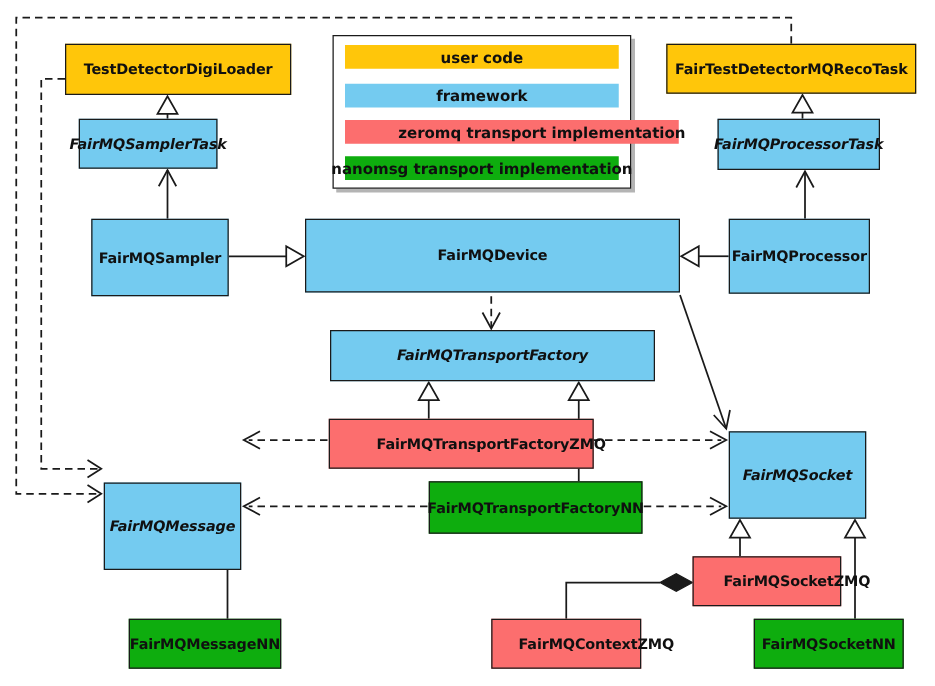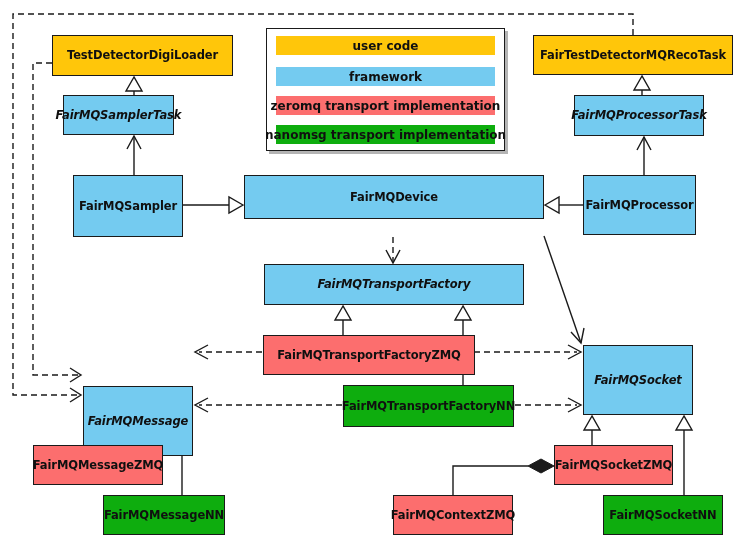--- a/index.html
+++ b/index.html
@@ -9,30 +9,30 @@
   }
   #edges{position:absolute;left:0;top:0;width:748px;height:549px;}
   .node{
     position:absolute;border:1.4px solid #1a1a1a;display:flex;align-items:center;justify-content:center;
     font-weight:bold;font-size:11.5px;letter-spacing:-0.1px;color:#101010;text-align:center;
     line-height:1.1;box-sizing:border-box;white-space:nowrap;
   }
   .abstract{font-style:italic;}
   .fill-user{background:var(--user-code,#FFC60A);}
   .fill-framework{background:var(--framework,#74CBF0);}
-  .fill-zmq{background:var(--zeromq-transport,#FC6E6E);}
+  .fill-zmq{background:var(--zeromq-transport,#FC6E6E);padding-left:48px;}
   .fill-nn{background:var(--nanomsg-transport,#0EAD0E);}
 
   
   #tdl{left:52px;top:35px;width:181px;height:41px;}
   #ftd{left:533px;top:35px;width:200px;height:40px;}
   #smt{left:63px;top:95px;width:111px;height:40px;}
   #prt{left:574px;top:95px;width:130px;height:41px;}
   #smp{left:73px;top:175px;width:110px;height:62px;}
-  #dev{left:244px;top:175px;width:300px;height:44px;}
+  #dev{left:244px;top:175px;width:300px;height:59px;}
   #prc{left:583px;top:175px;width:113px;height:60px;}
   #tf {left:264px;top:264px;width:260px;height:41px;}
   #tfz{left:263px;top:335px;width:212px;height:40px;}
   #tfn{left:343px;top:385px;width:171px;height:42px;text-align:center;}
   #msg{left:83px;top:345px;width:110px;height:70px;margin-top:41px;}
   #sck{left:583px;top:345px;width:110px;height:70px;}
   #mgz{left:33px;top:445px;width:130px;height:40px;}
   #mgn{left:103px;top:495px;width:122px;height:40px;}
   #skz{left:554px;top:445px;width:119px;height:40px;}
   #skn{left:603px;top:495px;width:120px;height:40px;}
@@ -187,19 +187,18 @@
   <div class="node fill-framework abstract" id="smt">FairMQSamplerTask</div>
   <div class="node fill-framework abstract" id="prt">FairMQProcessorTask</div>
   <div class="node fill-framework" id="smp">FairMQSampler</div>
   <div class="node fill-framework" id="dev">FairMQDevice</div>
   <div class="node fill-framework" id="prc">FairMQProcessor</div>
   <div class="node fill-framework abstract" id="tf">FairMQTransportFactory</div>
   <div class="node fill-zmq" id="tfz">FairMQTransportFactoryZMQ</div>
   <div class="node fill-nn" id="tfn">FairMQTransportFactoryNN</div>
   <div class="node fill-framework abstract" id="msg">FairMQMessage</div>
   <div class="node fill-framework abstract" id="sck">FairMQSocket</div>
-  <div class="node fill-zmq" id="mgz">FairMQMessageZMQ</div>
   <div class="node fill-nn" id="mgn">FairMQMessageNN</div>
   <div class="node fill-zmq" id="skz">FairMQSocketZMQ</div>
   <div class="node fill-nn" id="skn">FairMQSocketNN</div>
   <div class="node fill-zmq" id="ctx">FairMQContextZMQ</div>
 
 </div>
 
 </body></html>

